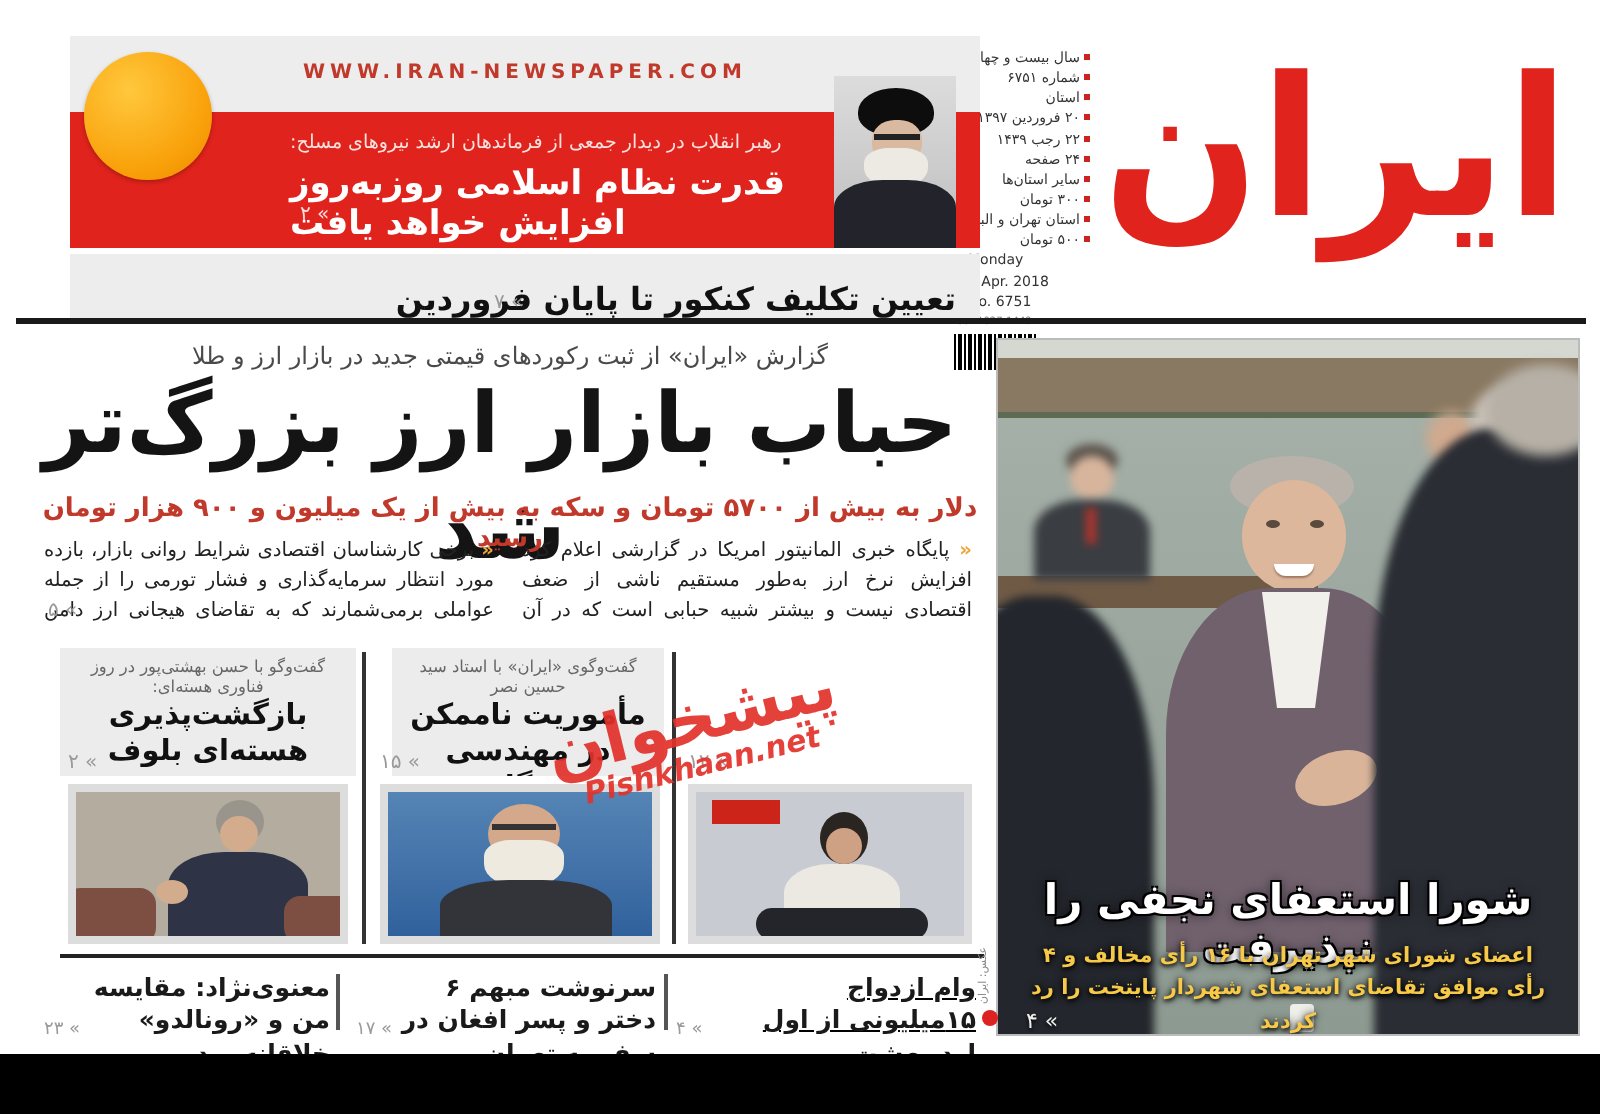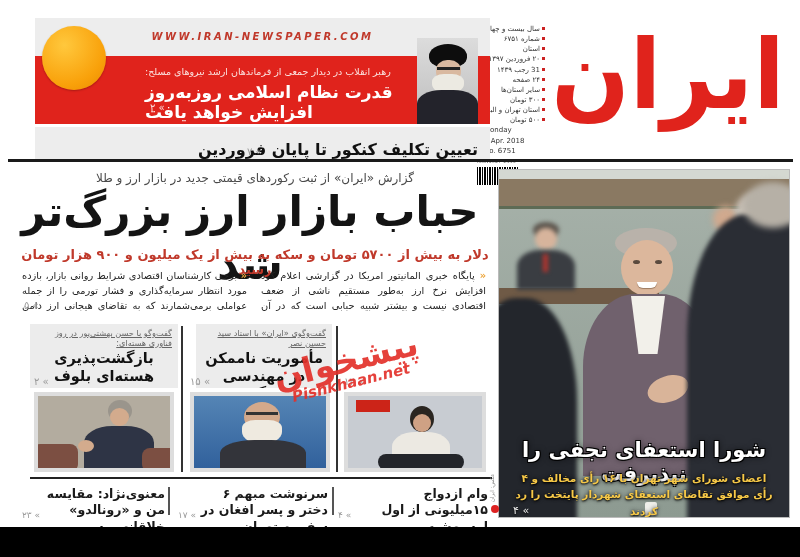--- a/index.html
+++ b/index.html
@@ -14,21 +14,21 @@
   .info-col { position:absolute; left:477px; top:24px; width:70px; font-size:7px; color:#333; line-height:1.45; }
   .info-line { direction:rtl; text-align:right; white-space:nowrap; }
   .info-line.en { direction:ltr; text-align:left; }
   .info-line::before { content:""; display:inline-block; width:3px; height:3px; background:#c22; margin:0 2px 1px 2px; }
   .issn { font-size:5px; color:#777; margin-top:2px; direction:ltr; text-align:left; }
   .barcode { width:42px; height:18px; margin-top:2px;
              background:repeating-linear-gradient(90deg,#000 0 1px,#fff 1px 2px,#000 2px 4px,#fff 4px 5px); }
 
   
   .gray-banner { position:absolute; left:35px; top:18px; width:455px; height:38px; background:#ededed; }
-  .website { padding-top:13px; text-align:center; color:#c0392b; font-size:10px; font-weight:bold; letter-spacing:2.5px;font-style:italic; }
+  .website { padding-top:13px; text-align:center; color:#c0392b; font-size:10px; font-weight:bold; letter-spacing:2.5px; }
   .sun { position:absolute; left:42px; top:26px; width:64px; height:64px; border-radius:50%;
          background:radial-gradient(circle at 35% 30%, #ffc83d, #f9a10a 65%, #e88a00); z-index:3;
          box-shadow:0 1px 2px rgba(0,0,0,.25); }
   .red-banner { position:absolute; left:35px; top:56px; width:455px; height:68px; background:#e0231c; z-index:1; }
   .red-banner .txt { position:absolute; right:95px; top:10px; left:110px; direction:rtl; text-align:left; color:#fff; }
   .rb-kicker { font-size:9.5px; color:#fbe3e0; margin-bottom:5px; }
   .rb-head { font-size:17px; font-weight:bold; line-height:1.2; }
   .pager { direction:ltr; unicode-bidi:embed; font-size:10px; color:#999; white-space:nowrap; }
   .red-banner .pager { position:absolute; left:115px; bottom:11px; color:rgba(255,255,255,.85); }
 
@@ -58,21 +58,21 @@
               font-size:13px; font-weight:bold; color:#c0392b; }
   .lead-body { position:absolute; left:22px; top:268px; width:464px; height:46px; direction:rtl;
                display:flex; gap:14px; overflow:hidden; }
   .lead-col { width:225px; font-size:9.8px; line-height:1.55; color:#222; text-align:justify; }
   .qmark { color:#eda63c; font-weight:bold; }
   .lead-pager { position:absolute; left:24px; top:300px; }
 
   
   .vdiv { position:absolute; width:2px; background:#333; }
   .feature-box { position:absolute; top:324px; height:64px; background:#ececec; direction:rtl; overflow:hidden; }
-  .fb-kicker { font-size:8.2px; color:#666; text-align:right; padding:4px 6px 0;text-decoration:underline; }
+  .fb-kicker { font-size:8.2px; color:#666; text-align:center; padding:4px 6px 0; }
   .fb-head { font-size:14.5px; font-weight:bold; color:#111; text-align:center; line-height:1.25; padding:1px 6px; }
   .feature-pager { position:absolute; top:376px; }
   .feature-photo { position:absolute; top:392px; height:80px; border:4px solid #ddd; overflow:hidden; }
 
   
   .p-head { position:absolute; border-radius:50%; }
   .p-body { position:absolute; border-radius:40% 40% 0 0; }
   .redsign { position:absolute; left:8px; top:4px; width:34px; height:12px; background:#cc2418; }
 
   
@@ -114,21 +114,21 @@
 
 <div id="page">
 
   <div class="logo">ایران</div>
 
   <div class="info-col">
     <div class="info-line">سال بیست و چهارم</div>
     <div class="info-line">شماره ۶۷۵۱</div>
     <div class="info-line">استان</div>
     <div class="info-line">۲۰ فروردین ۱۳۹۷</div>
-    <div class="info-line">31 رجب ۱۴۳۹</div>
+    <div class="info-line">۲۲ رجب ۱۴۳۹</div>
     <div class="info-line">۲۴ صفحه</div>
     <div class="info-line">سایر استان‌ها</div>
     <div class="info-line">۳۰۰ تومان</div>
     <div class="info-line">استان تهران و البرز</div>
     <div class="info-line">۵۰۰ تومان</div>
     <div class="info-line en">Monday</div>
     <div class="info-line en">9 Apr. 2018</div>
     <div class="info-line en">No. 6751</div>
     <div class="issn">ISSN1027-1449</div>
     <div class="barcode"></div>
@@ -205,21 +205,21 @@
     <div class="p-body" style="left:46px; top:30px; width:70px; height:42px; background:#2e3445;"></div>
     <div class="p-head" style="left:40px; top:44px; width:16px; height:12px; background:#d3ab8d;"></div>
     <div style="position:absolute; left:-6px; top:48px; width:46px; height:28px; background:#7c4f42; border-radius:8px;"></div>
     <div style="position:absolute; left:104px; top:52px; width:40px; height:24px; background:#7c4f42; border-radius:8px;"></div>
   </div>
 
   <div class="bottom-rule"></div>
   <div class="bdiv" style="left:168px;"></div>
   <div class="bdiv" style="left:332px;"></div>
 
-  <div class="brief" style="left:336px; width:152px;">
+  <div class="brief" style="left:336px; width:152px;text-decoration:underline;">
     <div class="txt">وام ازدواج ۱۵میلیونی از اول اردیبهشت</div>
     <span class="pager">۴ «</span>
   </div>
   <div class="brief" style="left:176px; width:152px;">
     <div class="txt">سرنوشت مبهم ۶ دختر و پسر افغان در سفر به تهران</div>
     <span class="pager">۱۷ «</span>
   </div>
   <div class="brief" style="left:20px; width:145px;">
     <div class="txt">معنوی‌نژاد: مقایسه من و «رونالدو» خلاقانه بود</div>
     <span class="pager">۲۳ «</span>

